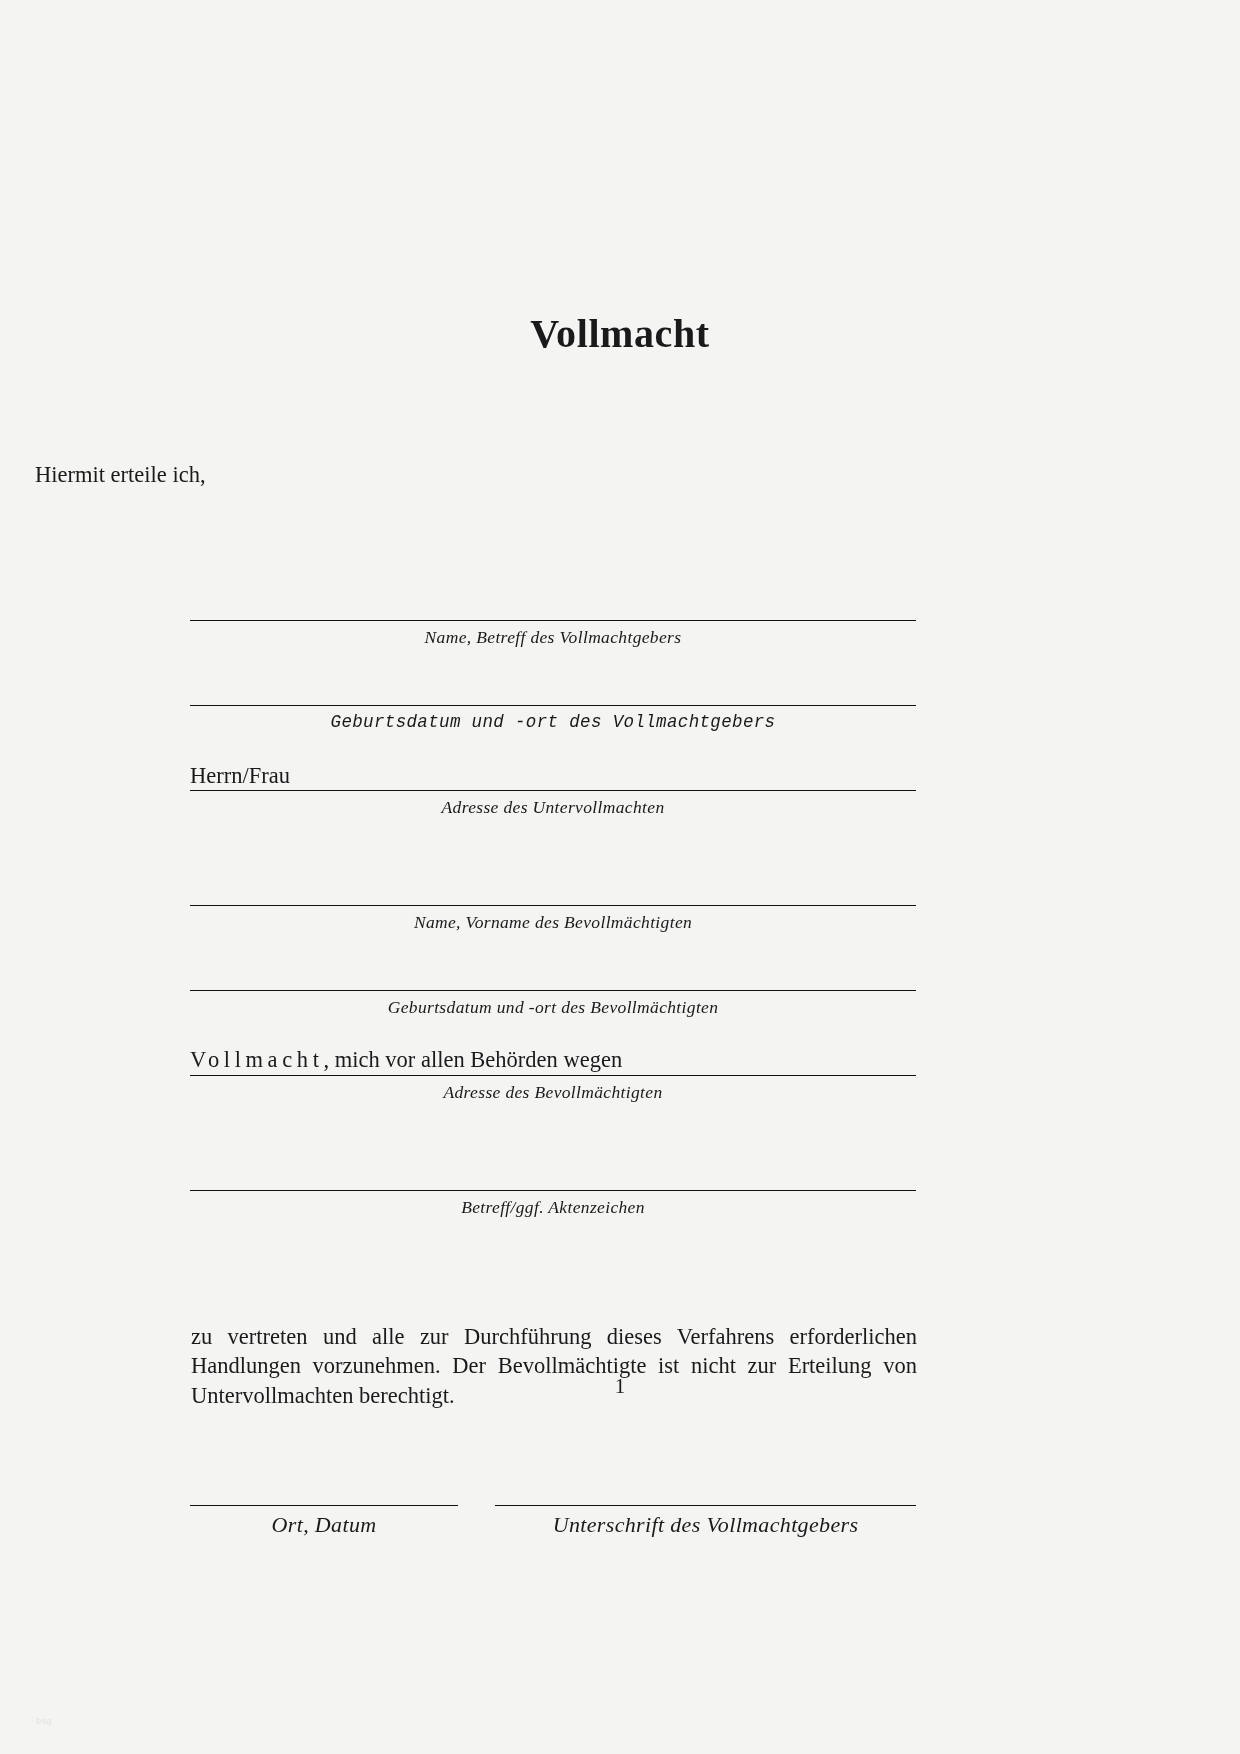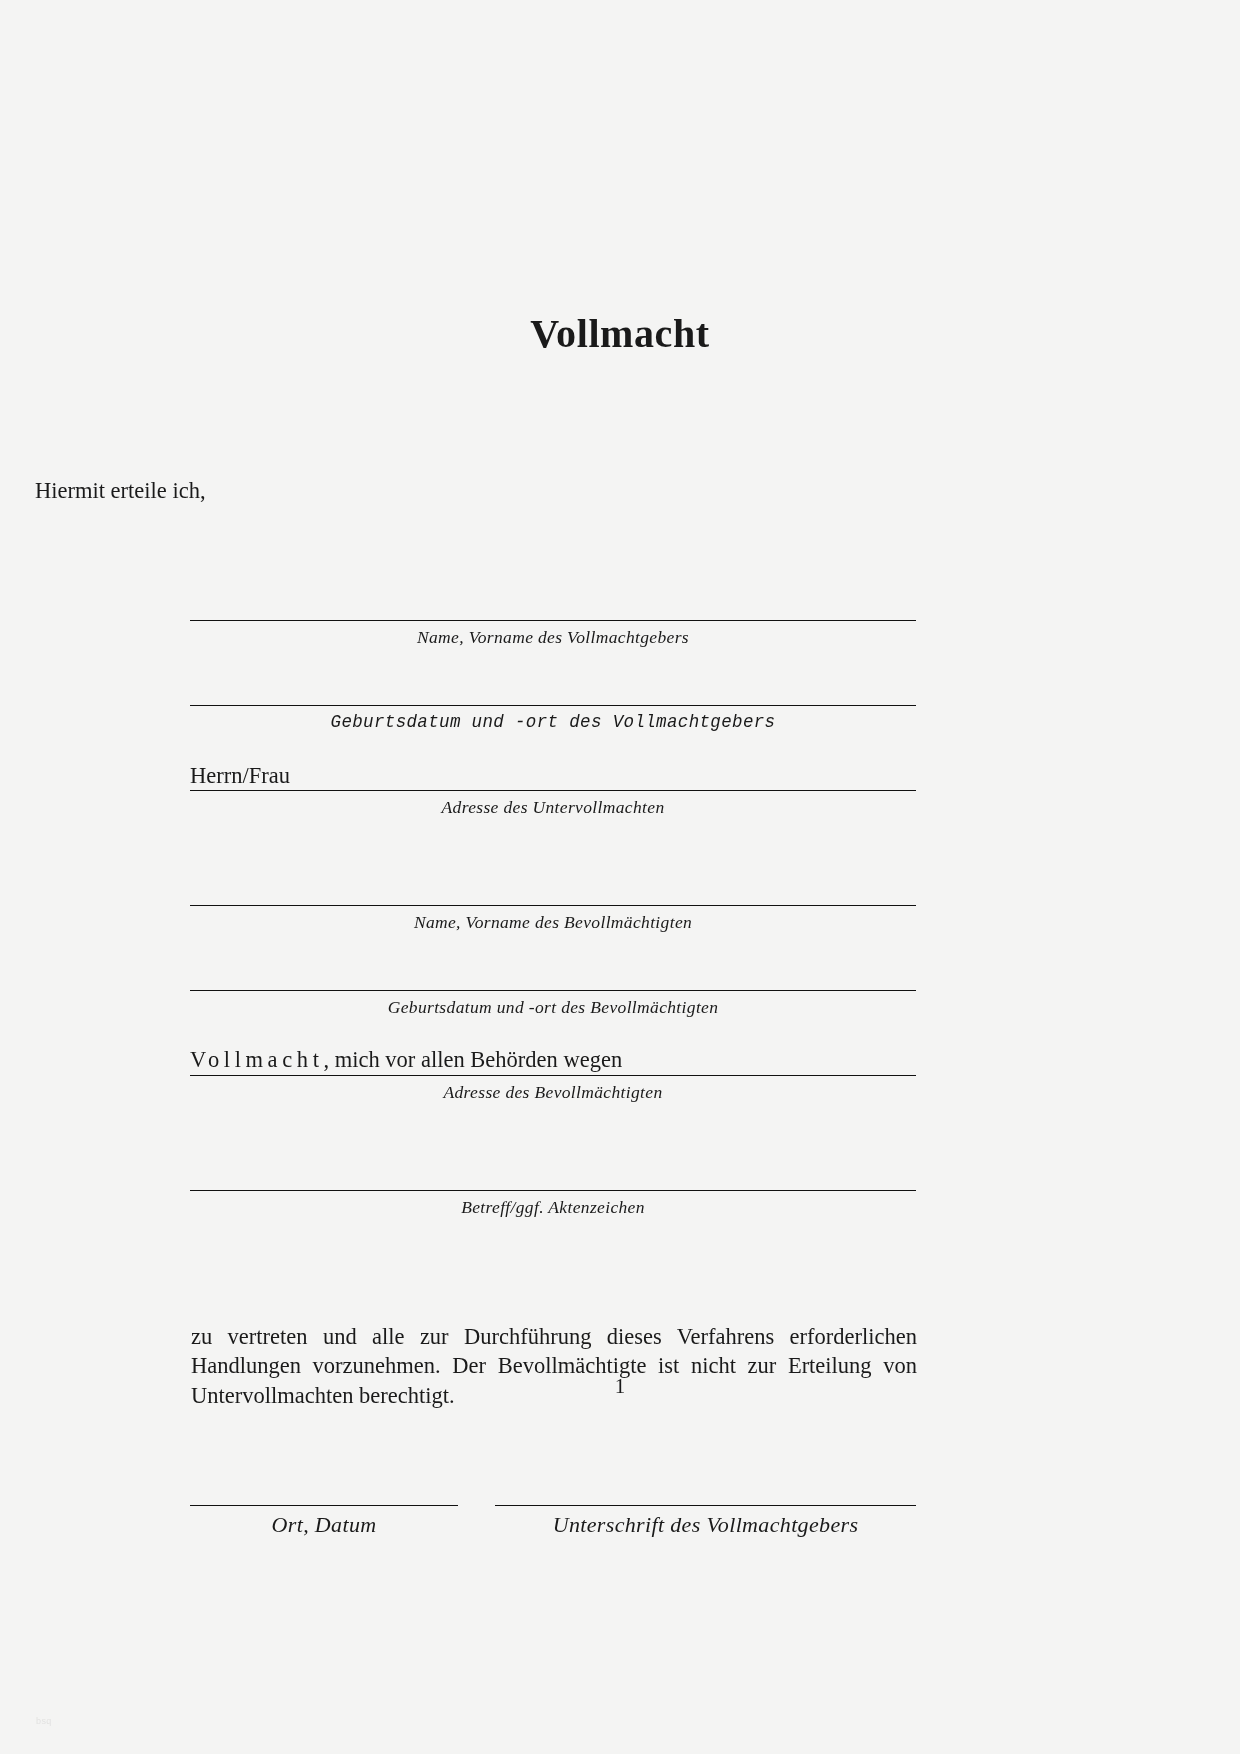--- a/index.html
+++ b/index.html
@@ -40,21 +40,21 @@
   .body-block {
     position: absolute;
     left: 190px;
     top: 0;
     width: 726px;
   }
 
   .lead-line {
     position: absolute;
     left: 35px;
-    top: 478px;
+    top: 462px;
     font-size: 22.5px;
     white-space: nowrap;
   }
 
   
   .field {
     position: absolute;
     left: 0;
     width: 726px;
   }
@@ -152,21 +152,21 @@
 <div class="page">
 
   <div class="doc-title">Vollmacht</div>
 
   <div class="lead-line">Hiermit erteile ich,</div>
 
   <div class="body-block">
 
     <div class="field" style="top:620px;">
       <div class="rule"></div>
-      <div class="caption">Name, Vorname des Vollmachtgebers</div>
+      <div class="caption">Name, Betreff des Vollmachtgebers</div>
     </div>
 
     <div class="field" style="top:705px;font-family:Liberation Mono, monospace;">
       <div class="rule"></div>
       <div class="caption">Geburtsdatum und -ort des Vollmachtgebers</div>
     </div>
 
     <div class="field" style="top:790px;">
       <div class="rule"></div>
       <div class="caption">Adresse des Untervollmachten</div>

